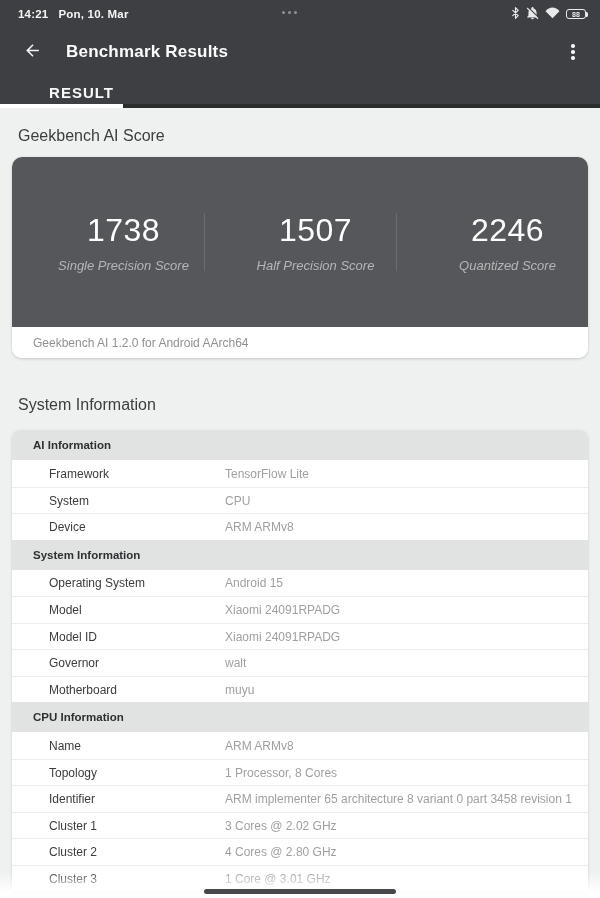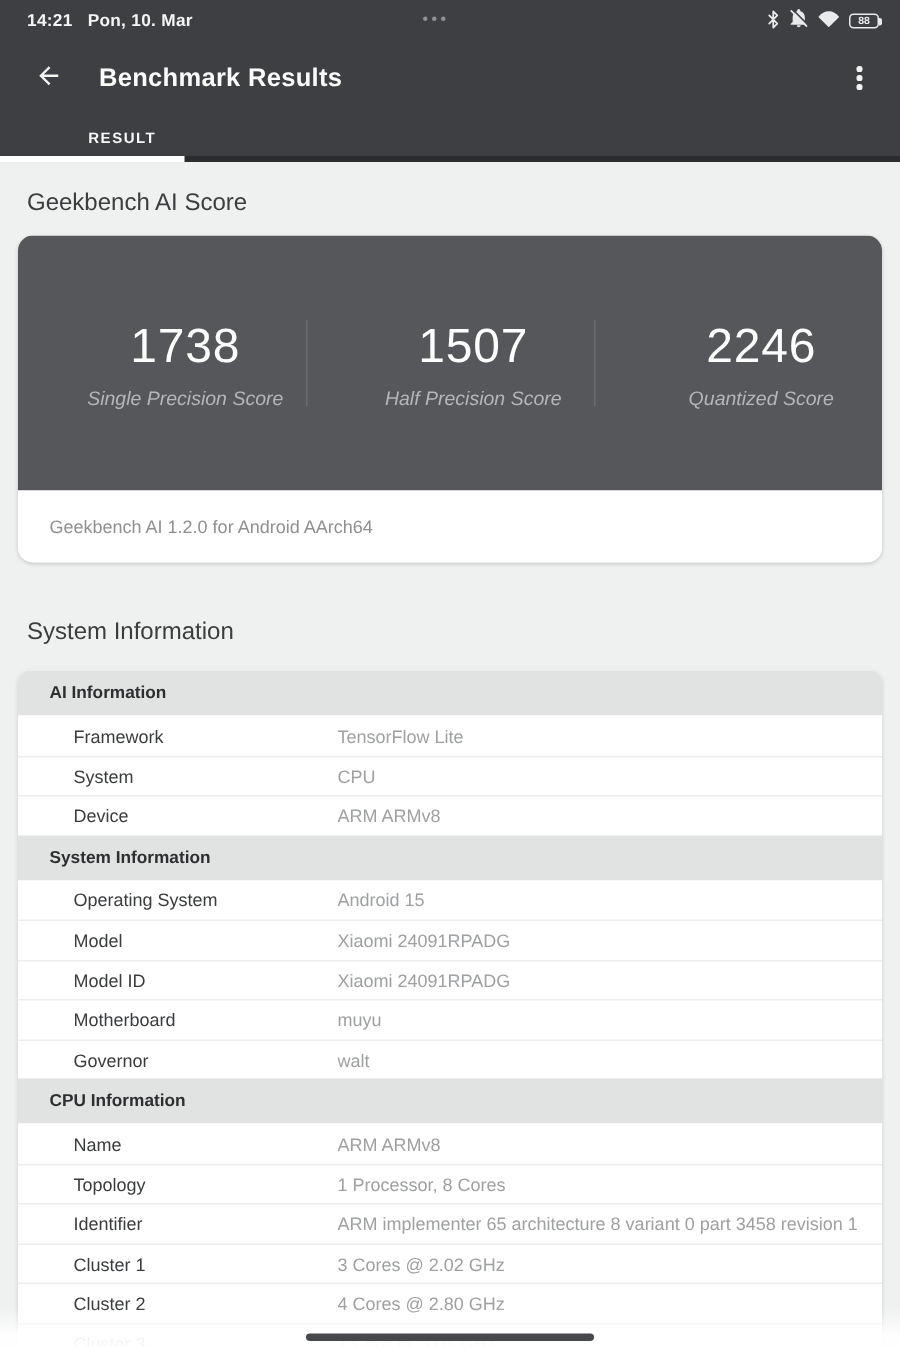--- a/index.html
+++ b/index.html
@@ -52,21 +52,21 @@
   }
   .kebab-dot { width:3.4px; height:3.4px; border-radius:50%; background:#f2f3f3; }
 
   .tab-bar {
     height:36px; position:relative; display:flex;
     border-bottom:4px solid #2b2c2e;
   }
   .tab-bar { height:32px; }
   .tab {
     width:123px; height:32px; display:flex; align-items:center; justify-content:center;
-    color:#f7f8f8; font-size:10px; font-weight:700; letter-spacing:1px; cursor:pointer;padding-left:40px;
+    color:#f7f8f8; font-size:15px; font-weight:700; letter-spacing:1px; cursor:pointer;padding-left:40px;
   }
   .tab-indicator {
     position:absolute; left:0; bottom:-4px; width:123px; height:4px; background:#ffffff;
   }
 
   
   .section-heading {
     font-size:16px; font-weight:400; color:#3b3d3f;
     margin:18px 18px 0 18px; line-height:1.2;
   }
@@ -83,21 +83,21 @@
     flex:1 1 0; display:flex; flex-direction:column; align-items:center;
     justify-content:center; gap:9px; position:relative; height:100%;padding-left:31px;
   }
   .score-col + .score-col::before {
     content:""; position:absolute; left:0; top:56px; width:1px; height:58px;
     background:#6a6c6f;
   }
   .score-value { font-size:32px; font-weight:300; color:#fdfdfd; letter-spacing:.5px; }
   .score-label { font-size:13px; color:#b5b6b8;font-style:italic; }
   .score-footer {
-    height:48px; display:flex; align-items:center; padding-left:21px;
+    height:31px; display:flex; align-items:center; padding-left:21px;
     font-size:12px; color:#8e9092; background:#fff;
   }
 
   .info-card {
     margin:16px 12px 0 12px; background:#ffffff; border-radius:8px 8px 0 0;
     box-shadow:0 1px 3px rgba(0,0,0,.15); overflow:hidden;
   }
   .group-header {
     height:30px; background:#e1e2e2; display:flex; align-items:center;
     padding-left:21px; font-size:11.5px; font-weight:700; color:#2d2f31;
@@ -233,26 +233,26 @@
         </div>
         <div class="info-row">
           <div class="info-label">Model</div>
           <div class="info-value">Xiaomi 24091RPADG</div>
         </div>
         <div class="info-row">
           <div class="info-label">Model ID</div>
           <div class="info-value">Xiaomi 24091RPADG</div>
         </div>
         <div class="info-row">
+          <div class="info-label">Governor</div>
+          <div class="info-value">walt</div>
+        </div>
+        <div class="info-row">
           <div class="info-label">Motherboard</div>
           <div class="info-value">muyu</div>
-        </div>
-        <div class="info-row">
-          <div class="info-label">Governor</div>
-          <div class="info-value">walt</div>
         </div>
         <div class="group-header">CPU Information</div>
         <div class="info-row">
           <div class="info-label">Name</div>
           <div class="info-value">ARM ARMv8</div>
         </div>
         <div class="info-row">
           <div class="info-label">Topology</div>
           <div class="info-value">1 Processor, 8 Cores</div>
         </div>

